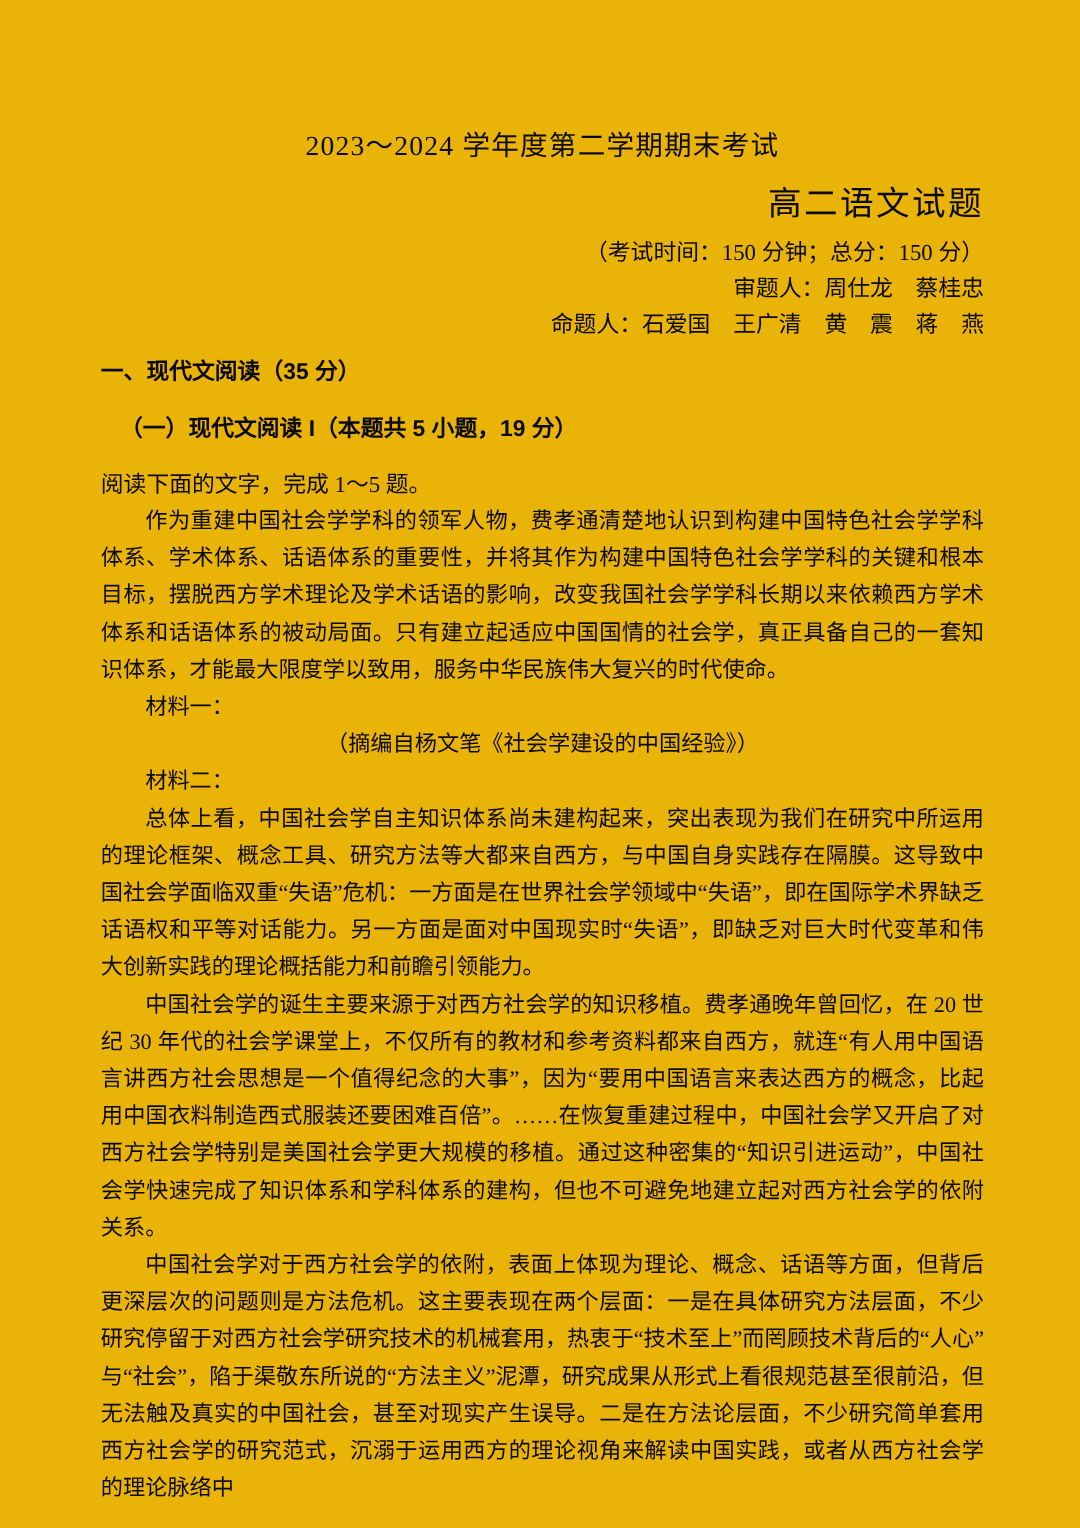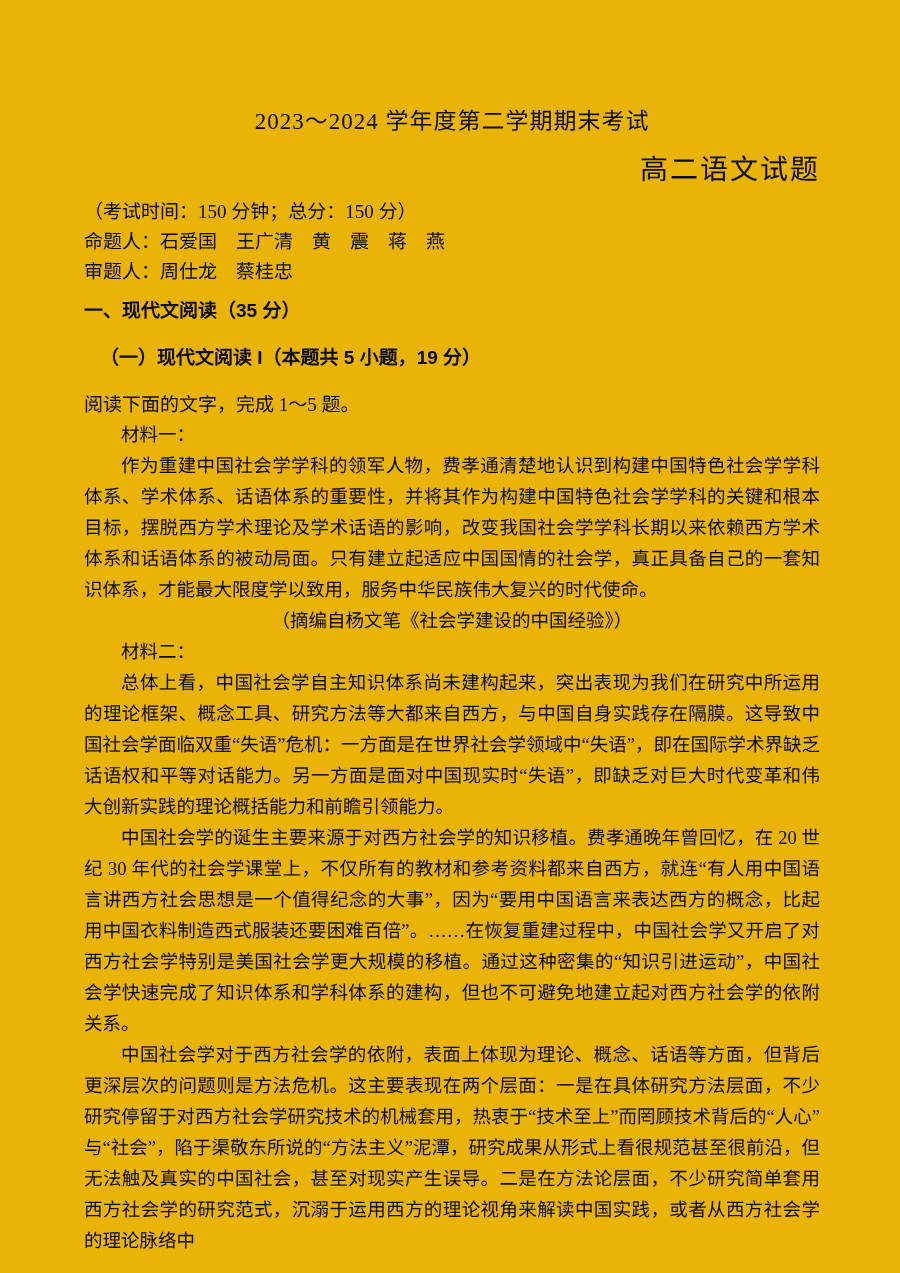--- a/index.html
+++ b/index.html
@@ -29,21 +29,21 @@
   .paper-title {
     text-align: right;
     font-family: "Liberation Sans", sans-serif;
     font-weight: 400;
     font-size: 28px;
     line-height: 36px;
     margin-top: 14px;
     letter-spacing: 2px;
   }
   .meta-line {
-    text-align: left;
+    text-align: right;
     font-size: 19px;
     line-height: 30px;
   }
   .meta-block { margin-top: 9px; }
   .section-heading {
     font-family: "Liberation Sans", sans-serif;
     font-weight: 700;
     font-size: 19px;
     line-height: 31px;
     margin: 8px 0 0 0;
@@ -76,32 +76,32 @@
 </head>
 <body>
 
 <div class="page">
 
   <header>
     <div class="session-title">2023～2024 学年度第二学期期末考试</div>
     <div class="paper-title">高二语文试题</div>
     <div class="meta-block">
       <div class="meta-line">（考试时间：150 分钟；总分：150 分）</div>
+      <div class="meta-line">审题人：周仕龙　蔡桂忠</div>
       <div class="meta-line">命题人：石爱国　王广清　黄　震　蒋　燕</div>
-      <div class="meta-line">审题人：周仕龙　蔡桂忠</div>
     </div>
   </header>
 
   <main>
     <h3 class="section-heading">一、现代文阅读（35 分）</h3>
     <h4 class="subsection-heading">（一）现代文阅读 I（本题共 5 小题，19 分）</h4>
     <p class="instruction">阅读下面的文字，完成 1～5 题。</p>
 
+    <p class="kai material-para">作为重建中国社会学学科的领军人物，费孝通清楚地认识到构建中国特色社会学学科体系、学术体系、话语体系的重要性，并将其作为构建中国特色社会学学科的关键和根本目标，摆脱西方学术理论及学术话语的影响，改变我国社会学学科长期以来依赖西方学术体系和话语体系的被动局面。只有建立起适应中国国情的社会学，真正具备自己的一套知识体系，才能最大限度学以致用，服务中华民族伟大复兴的时代使命。</p>
     <p class="kai material-label">材料一：</p>
-    <p class="kai material-para">作为重建中国社会学学科的领军人物，费孝通清楚地认识到构建中国特色社会学学科体系、学术体系、话语体系的重要性，并将其作为构建中国特色社会学学科的关键和根本目标，摆脱西方学术理论及学术话语的影响，改变我国社会学学科长期以来依赖西方学术体系和话语体系的被动局面。只有建立起适应中国国情的社会学，真正具备自己的一套知识体系，才能最大限度学以致用，服务中华民族伟大复兴的时代使命。</p>
     <p class="kai material-source">（摘编自杨文笔《社会学建设的中国经验》）</p>
 
     <p class="kai material-label">材料二：</p>
     <p class="kai material-para">总体上看，中国社会学自主知识体系尚未建构起来，突出表现为我们在研究中所运用的理论框架、概念工具、研究方法等大都来自西方，与中国自身实践存在隔膜。这导致中国社会学面临双重“失语”危机：一方面是在世界社会学领域中“失语”，即在国际学术界缺乏话语权和平等对话能力。另一方面是面对中国现实时“失语”，即缺乏对巨大时代变革和伟大创新实践的理论概括能力和前瞻引领能力。</p>
     <p class="kai material-para">中国社会学的诞生主要来源于对西方社会学的知识移植。费孝通晚年曾回忆，在 20 世纪 30 年代的社会学课堂上，不仅所有的教材和参考资料都来自西方，就连“有人用中国语言讲西方社会思想是一个值得纪念的大事”，因为“要用中国语言来表达西方的概念，比起用中国衣料制造西式服装还要困难百倍”。……在恢复重建过程中，中国社会学又开启了对西方社会学特别是美国社会学更大规模的移植。通过这种密集的“知识引进运动”，中国社会学快速完成了知识体系和学科体系的建构，但也不可避免地建立起对西方社会学的依附关系。</p>
     <p class="kai material-para">中国社会学对于西方社会学的依附，表面上体现为理论、概念、话语等方面，但背后更深层次的问题则是方法危机。这主要表现在两个层面：一是在具体研究方法层面，不少研究停留于对西方社会学研究技术的机械套用，热衷于“技术至上”而罔顾技术背后的“人心”与“社会”，陷于渠敬东所说的“方法主义”泥潭，研究成果从形式上看很规范甚至很前沿，但无法触及真实的中国社会，甚至对现实产生误导。二是在方法论层面，不少研究简单套用西方社会学的研究范式，沉溺于运用西方的理论视角来解读中国实践，或者从西方社会学的理论脉络中</p>
   </main>
 
 </div>
 

